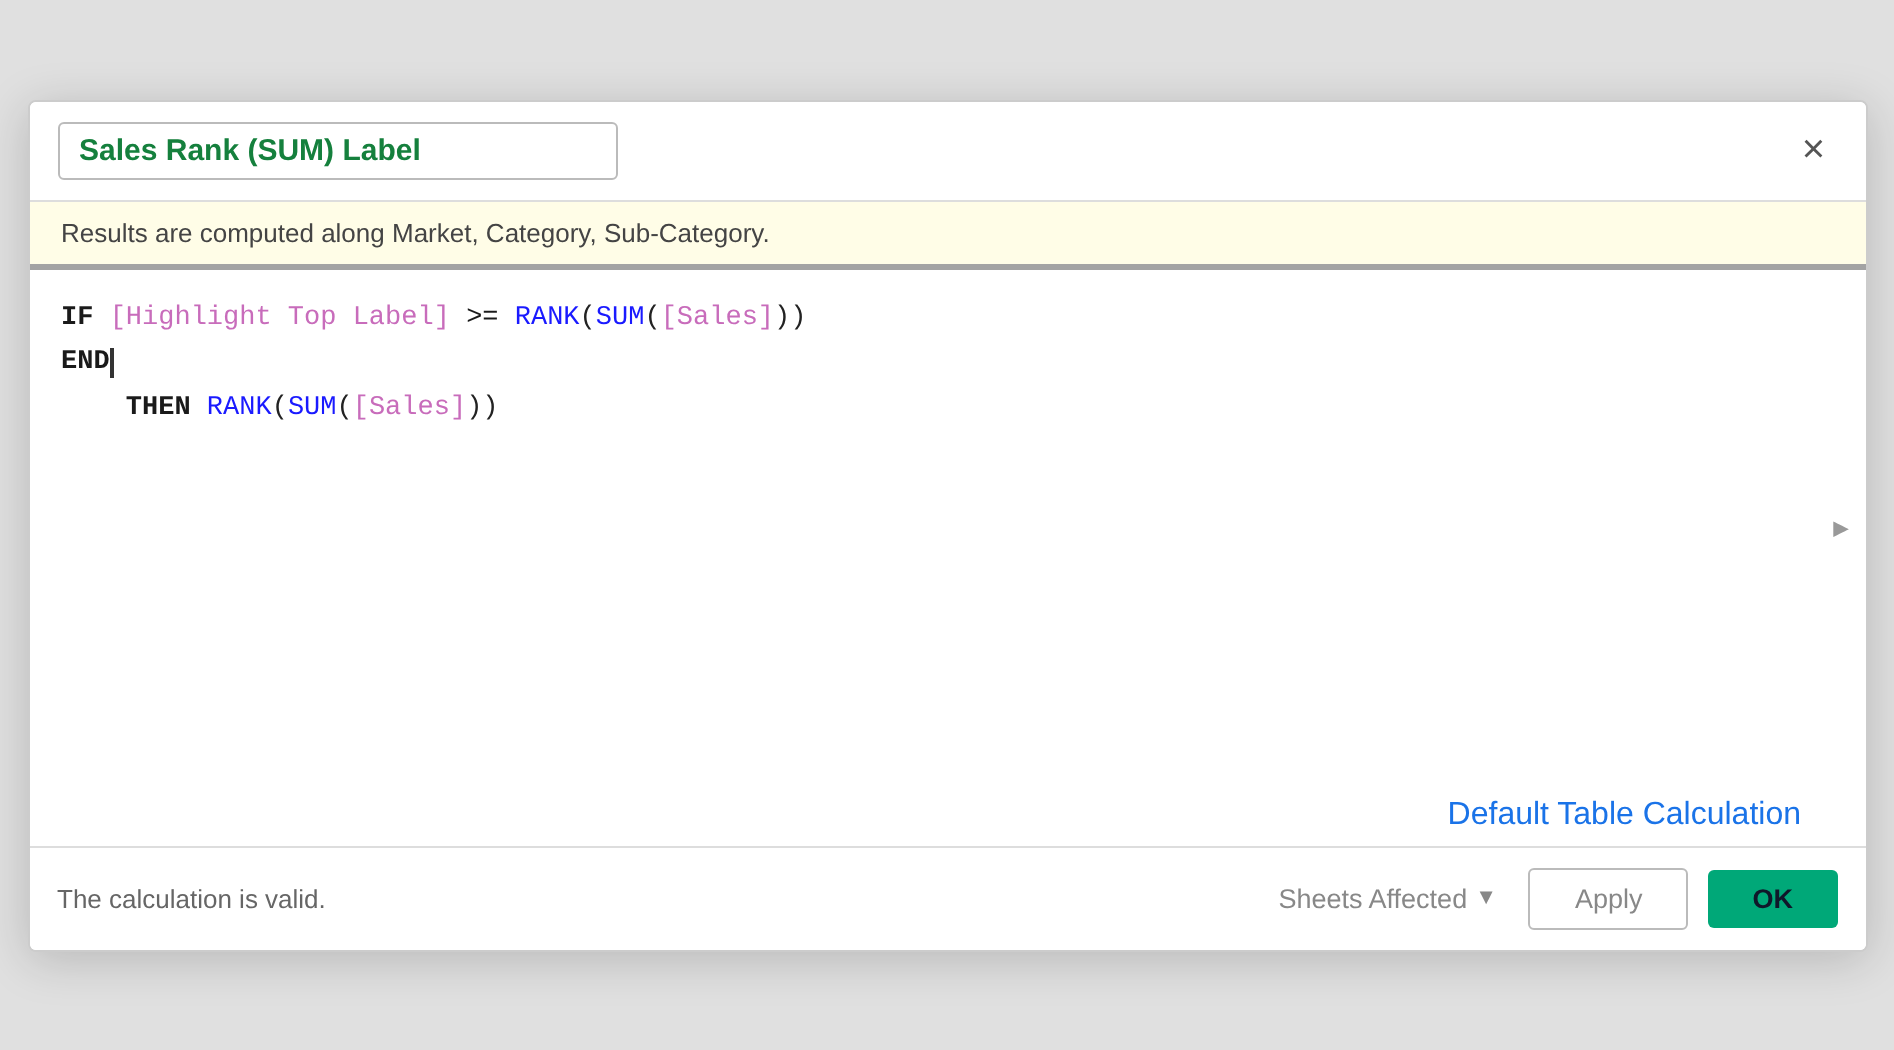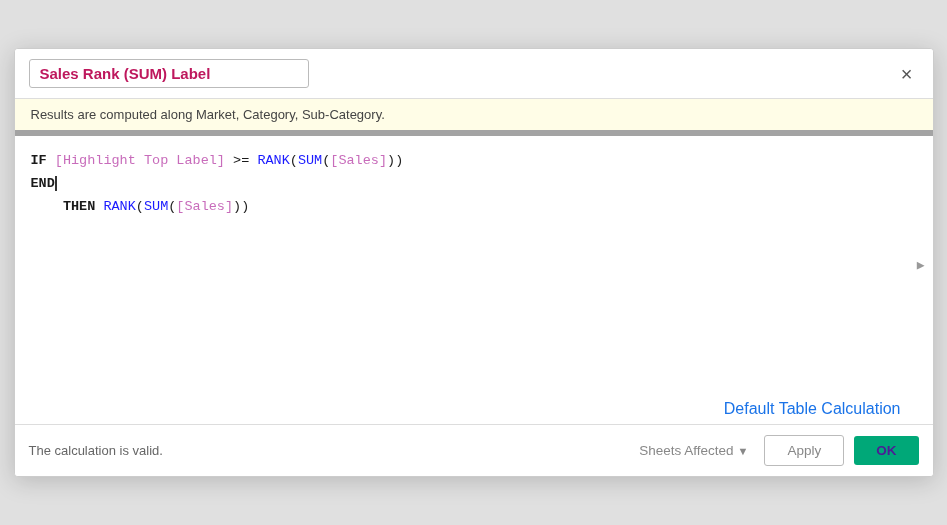--- a/index.html
+++ b/index.html
@@ -31,42 +31,42 @@
       padding: 10px 14px 10px 14px;
       border-bottom: 1px solid #ddd;
       background: #fff;
     }
 
     .dialog-title-input {
       border: 1px solid #bbb;
       border-radius: 3px;
       font-size: 15px;
       font-weight: 600;
-      color: #be185d;
+      color: #15803d;
       padding: 5px 10px;
       width: 280px;
       background: #fff;
     }
 
     .close-btn {
       background: none;
       border: none;
       font-size: 20px;
       cursor: pointer;
       color: #555;
       padding: 2px 6px;
       line-height: 1;
     }
 
     .info-bar {
       background: #fffde7;
       padding: 8px 16px;
       font-size: 13px;
       color: #444;
-      border-bottom: 6px solid #a3a3a3;
+      border-bottom: 3px solid #a3a3a3;
     }
 
     .code-area {
       flex: 1;
       padding: 14px 16px 14px 16px;
       font-family: 'Courier New', Courier, monospace;
       font-size: 13.5px;
       line-height: 1.7;
       min-height: 260px;
       position: relative;
@@ -147,21 +147,21 @@
       background: #fff;
       color: #888;
       font-size: 13.5px;
       padding: 7px 22px;
       border-radius: 3px;
       cursor: pointer;
     }
 
     .ok-btn {
       background: #00a878;
-      color: #4c1d95;
+      color: #0f172a;
       border: none;
       font-size: 13.5px;
       padding: 7px 22px;
       border-radius: 3px;
       cursor: pointer;
       font-weight: 600;
     }
   </style>
 </head>
 <body>

